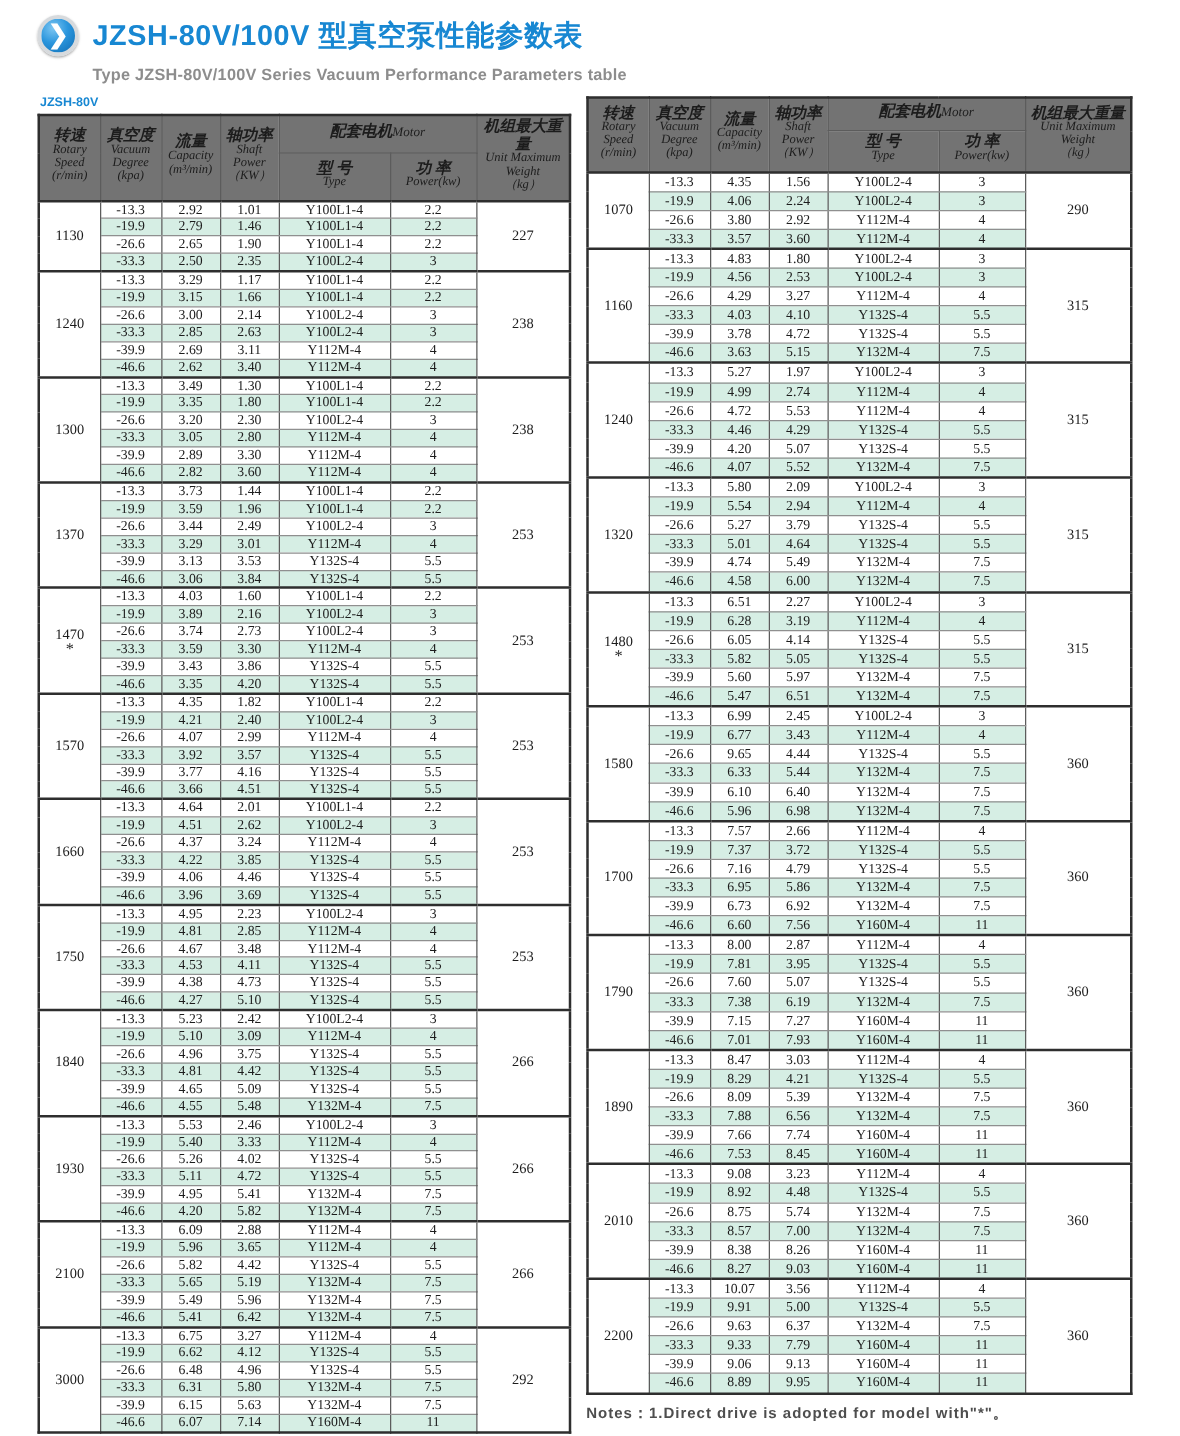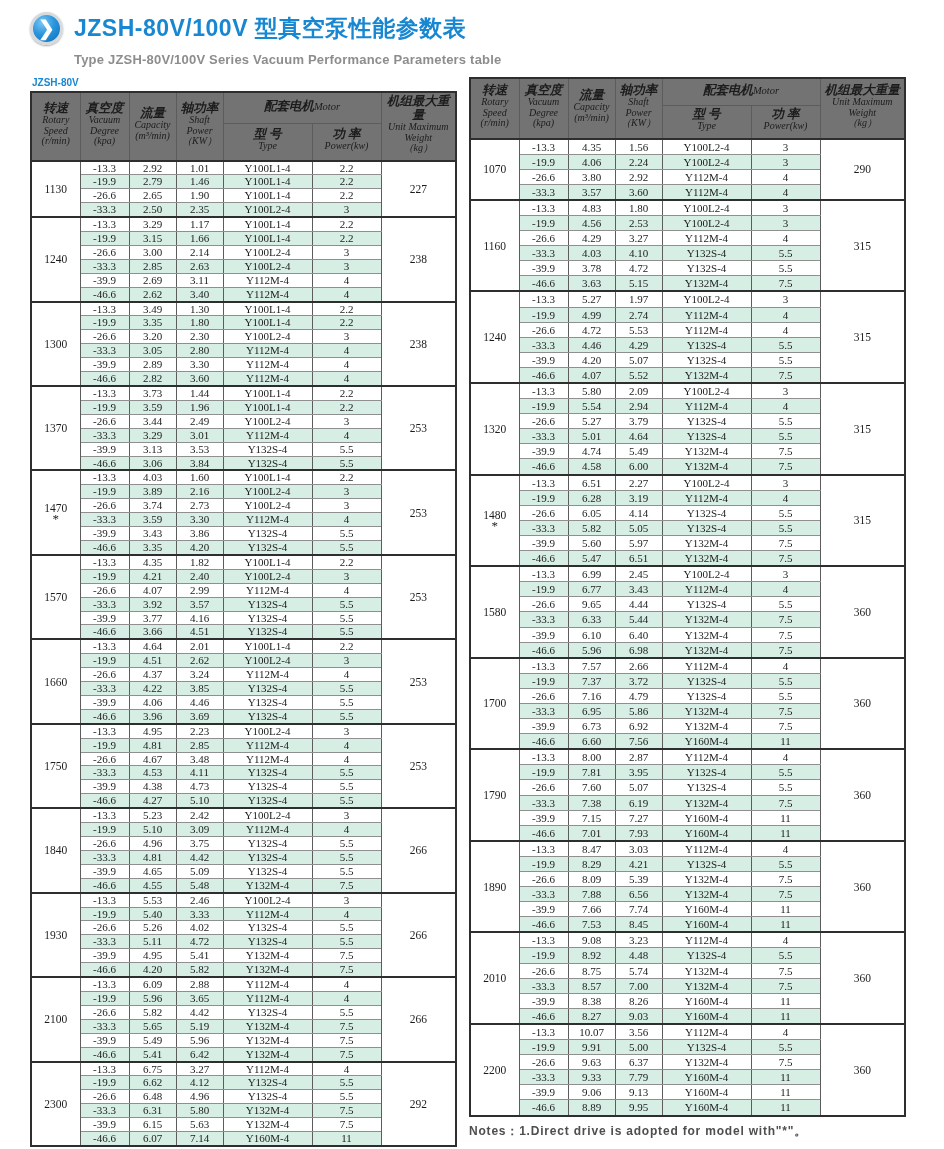--- a/index.html
+++ b/index.html
@@ -626,21 +626,21 @@
             </tr>
             <tr class="alt">
               <td class="data">-46.6</td>
               <td class="data">5.41</td>
               <td class="data">6.42</td>
               <td class="data">Y132M-4</td>
               <td class="data">7.5</td>
             </tr>
             <tr class="group-start">
               <td rowspan="6" class="speed-cell">
-                <div>2300</div>
+                <div>3000</div>
               </td>
               <td class="data">-13.3</td>
               <td class="data">6.75</td>
               <td class="data">3.27</td>
               <td class="data">Y112M-4</td>
               <td class="data">4</td>
               <td rowspan="6" class="weight-cell">292</td>
             </tr>
             <tr class="alt">
               <td class="data">-19.9</td>

